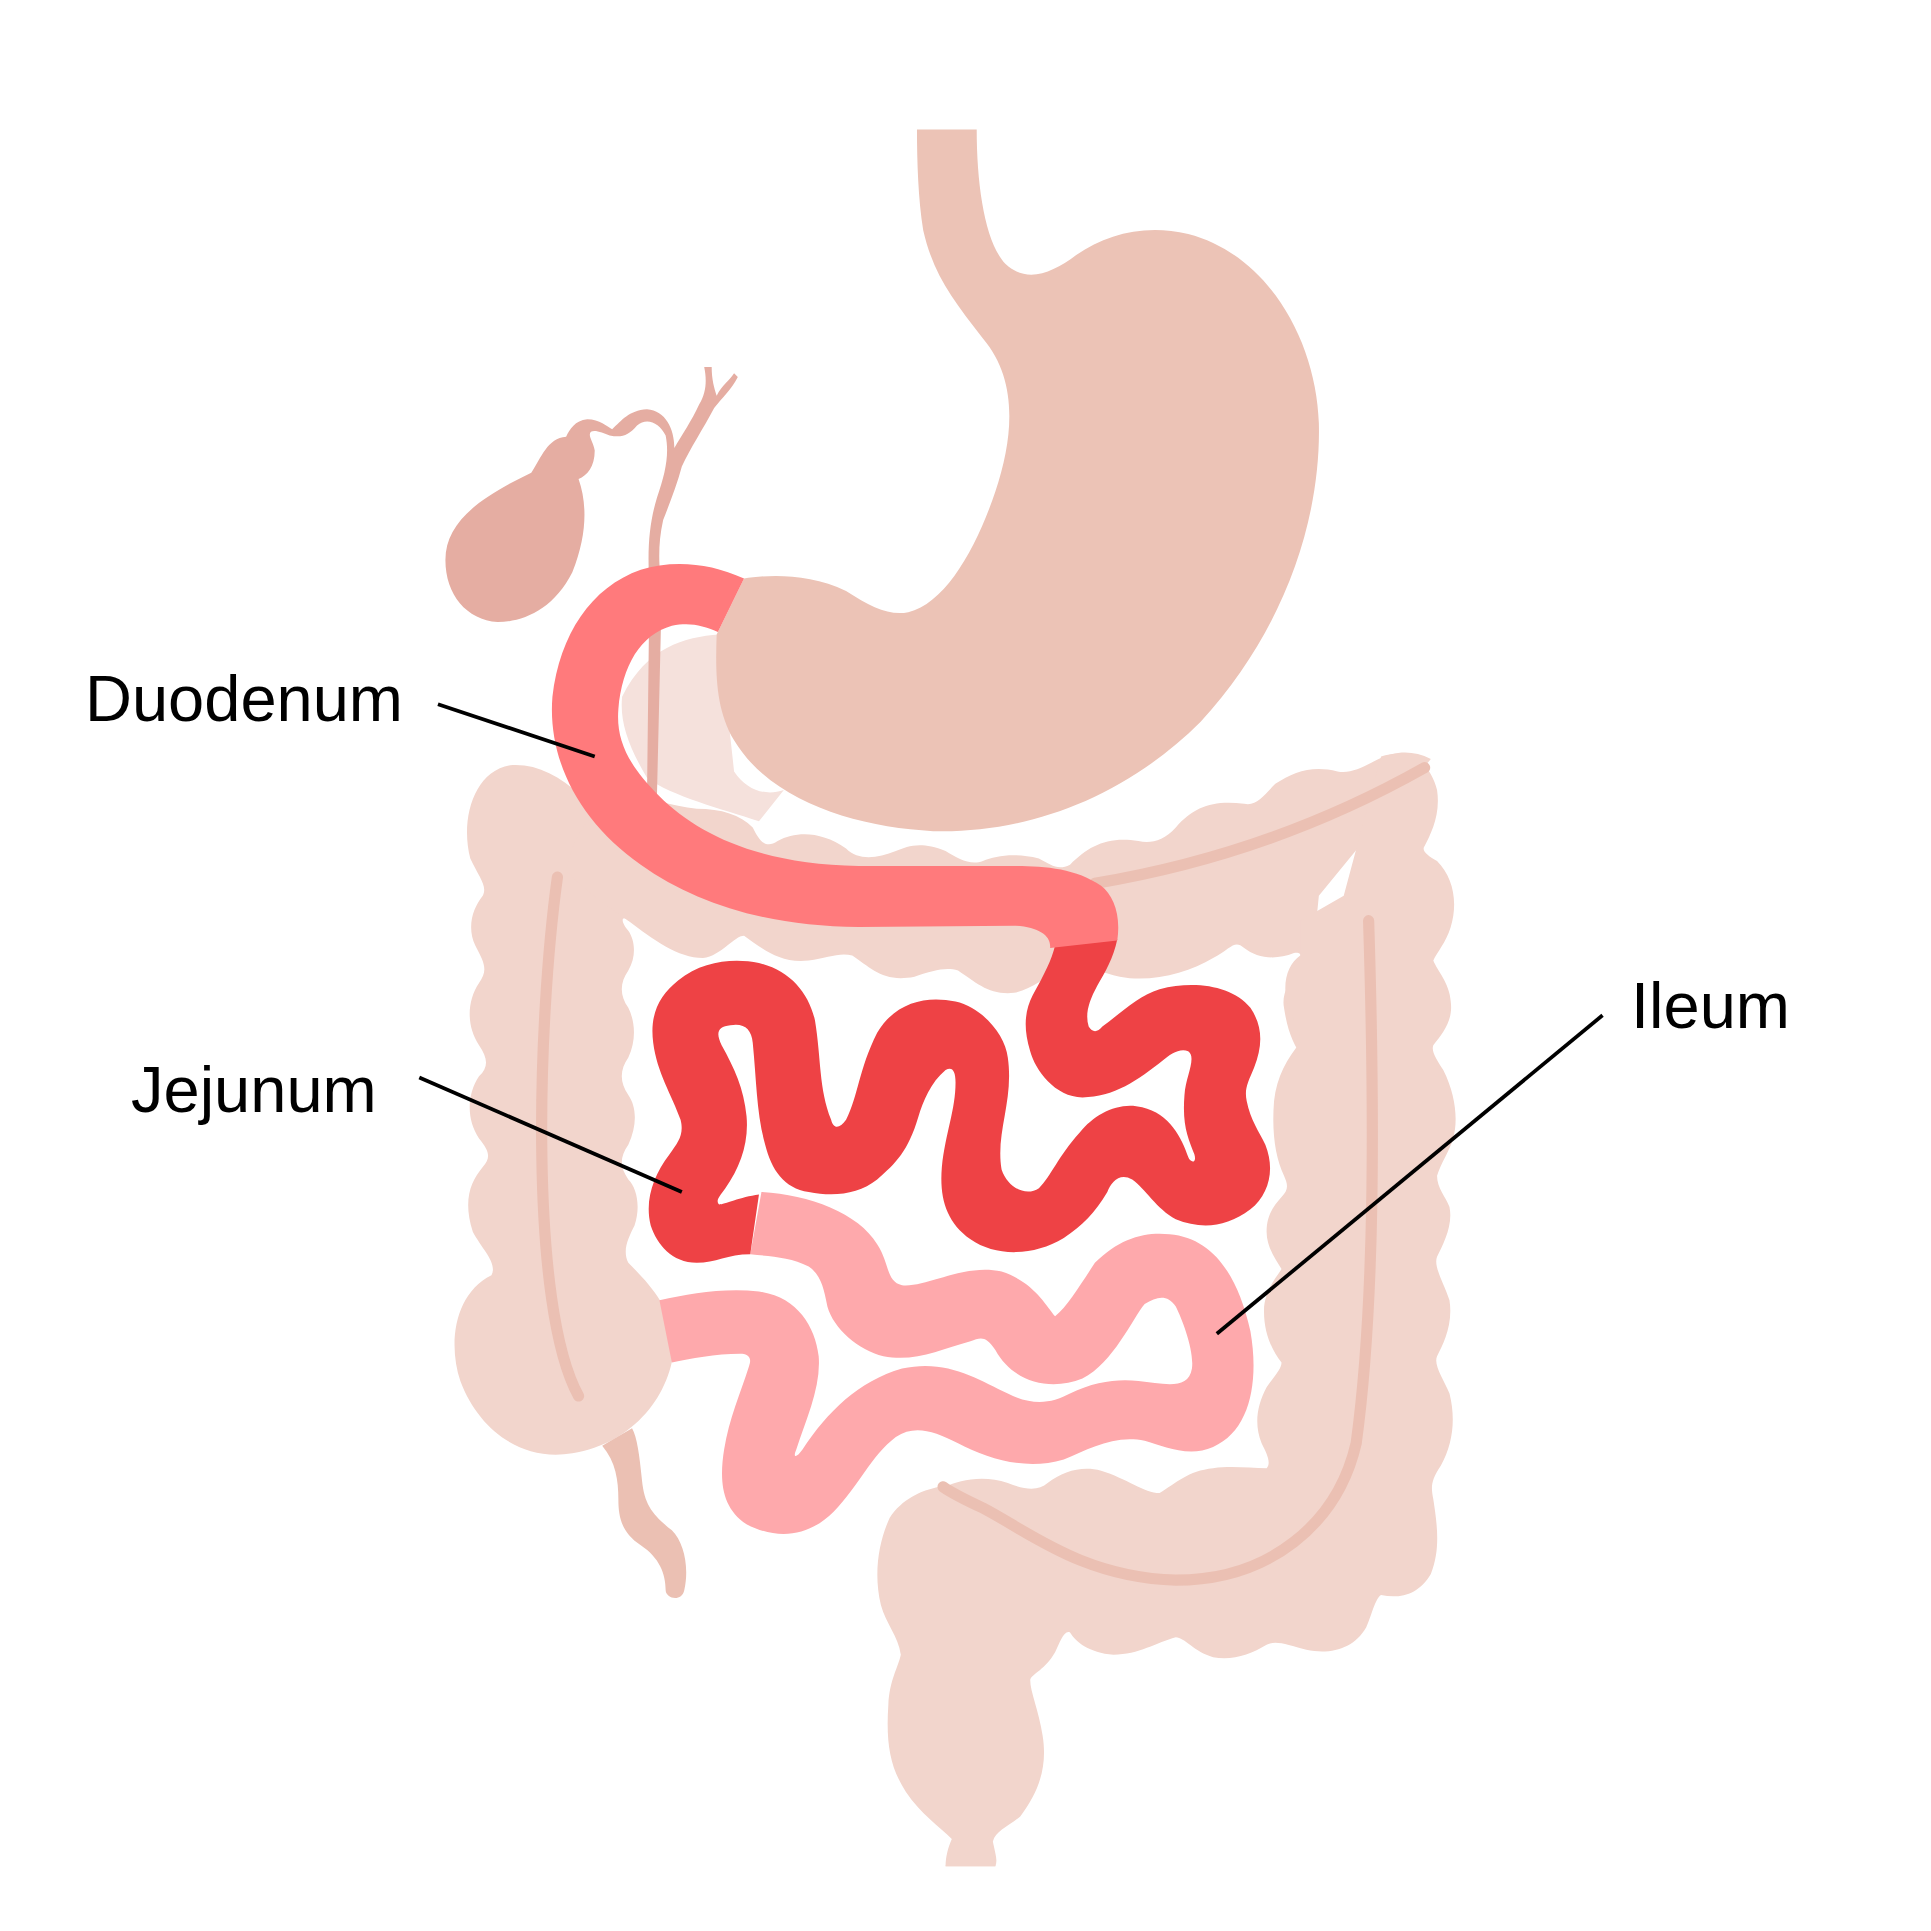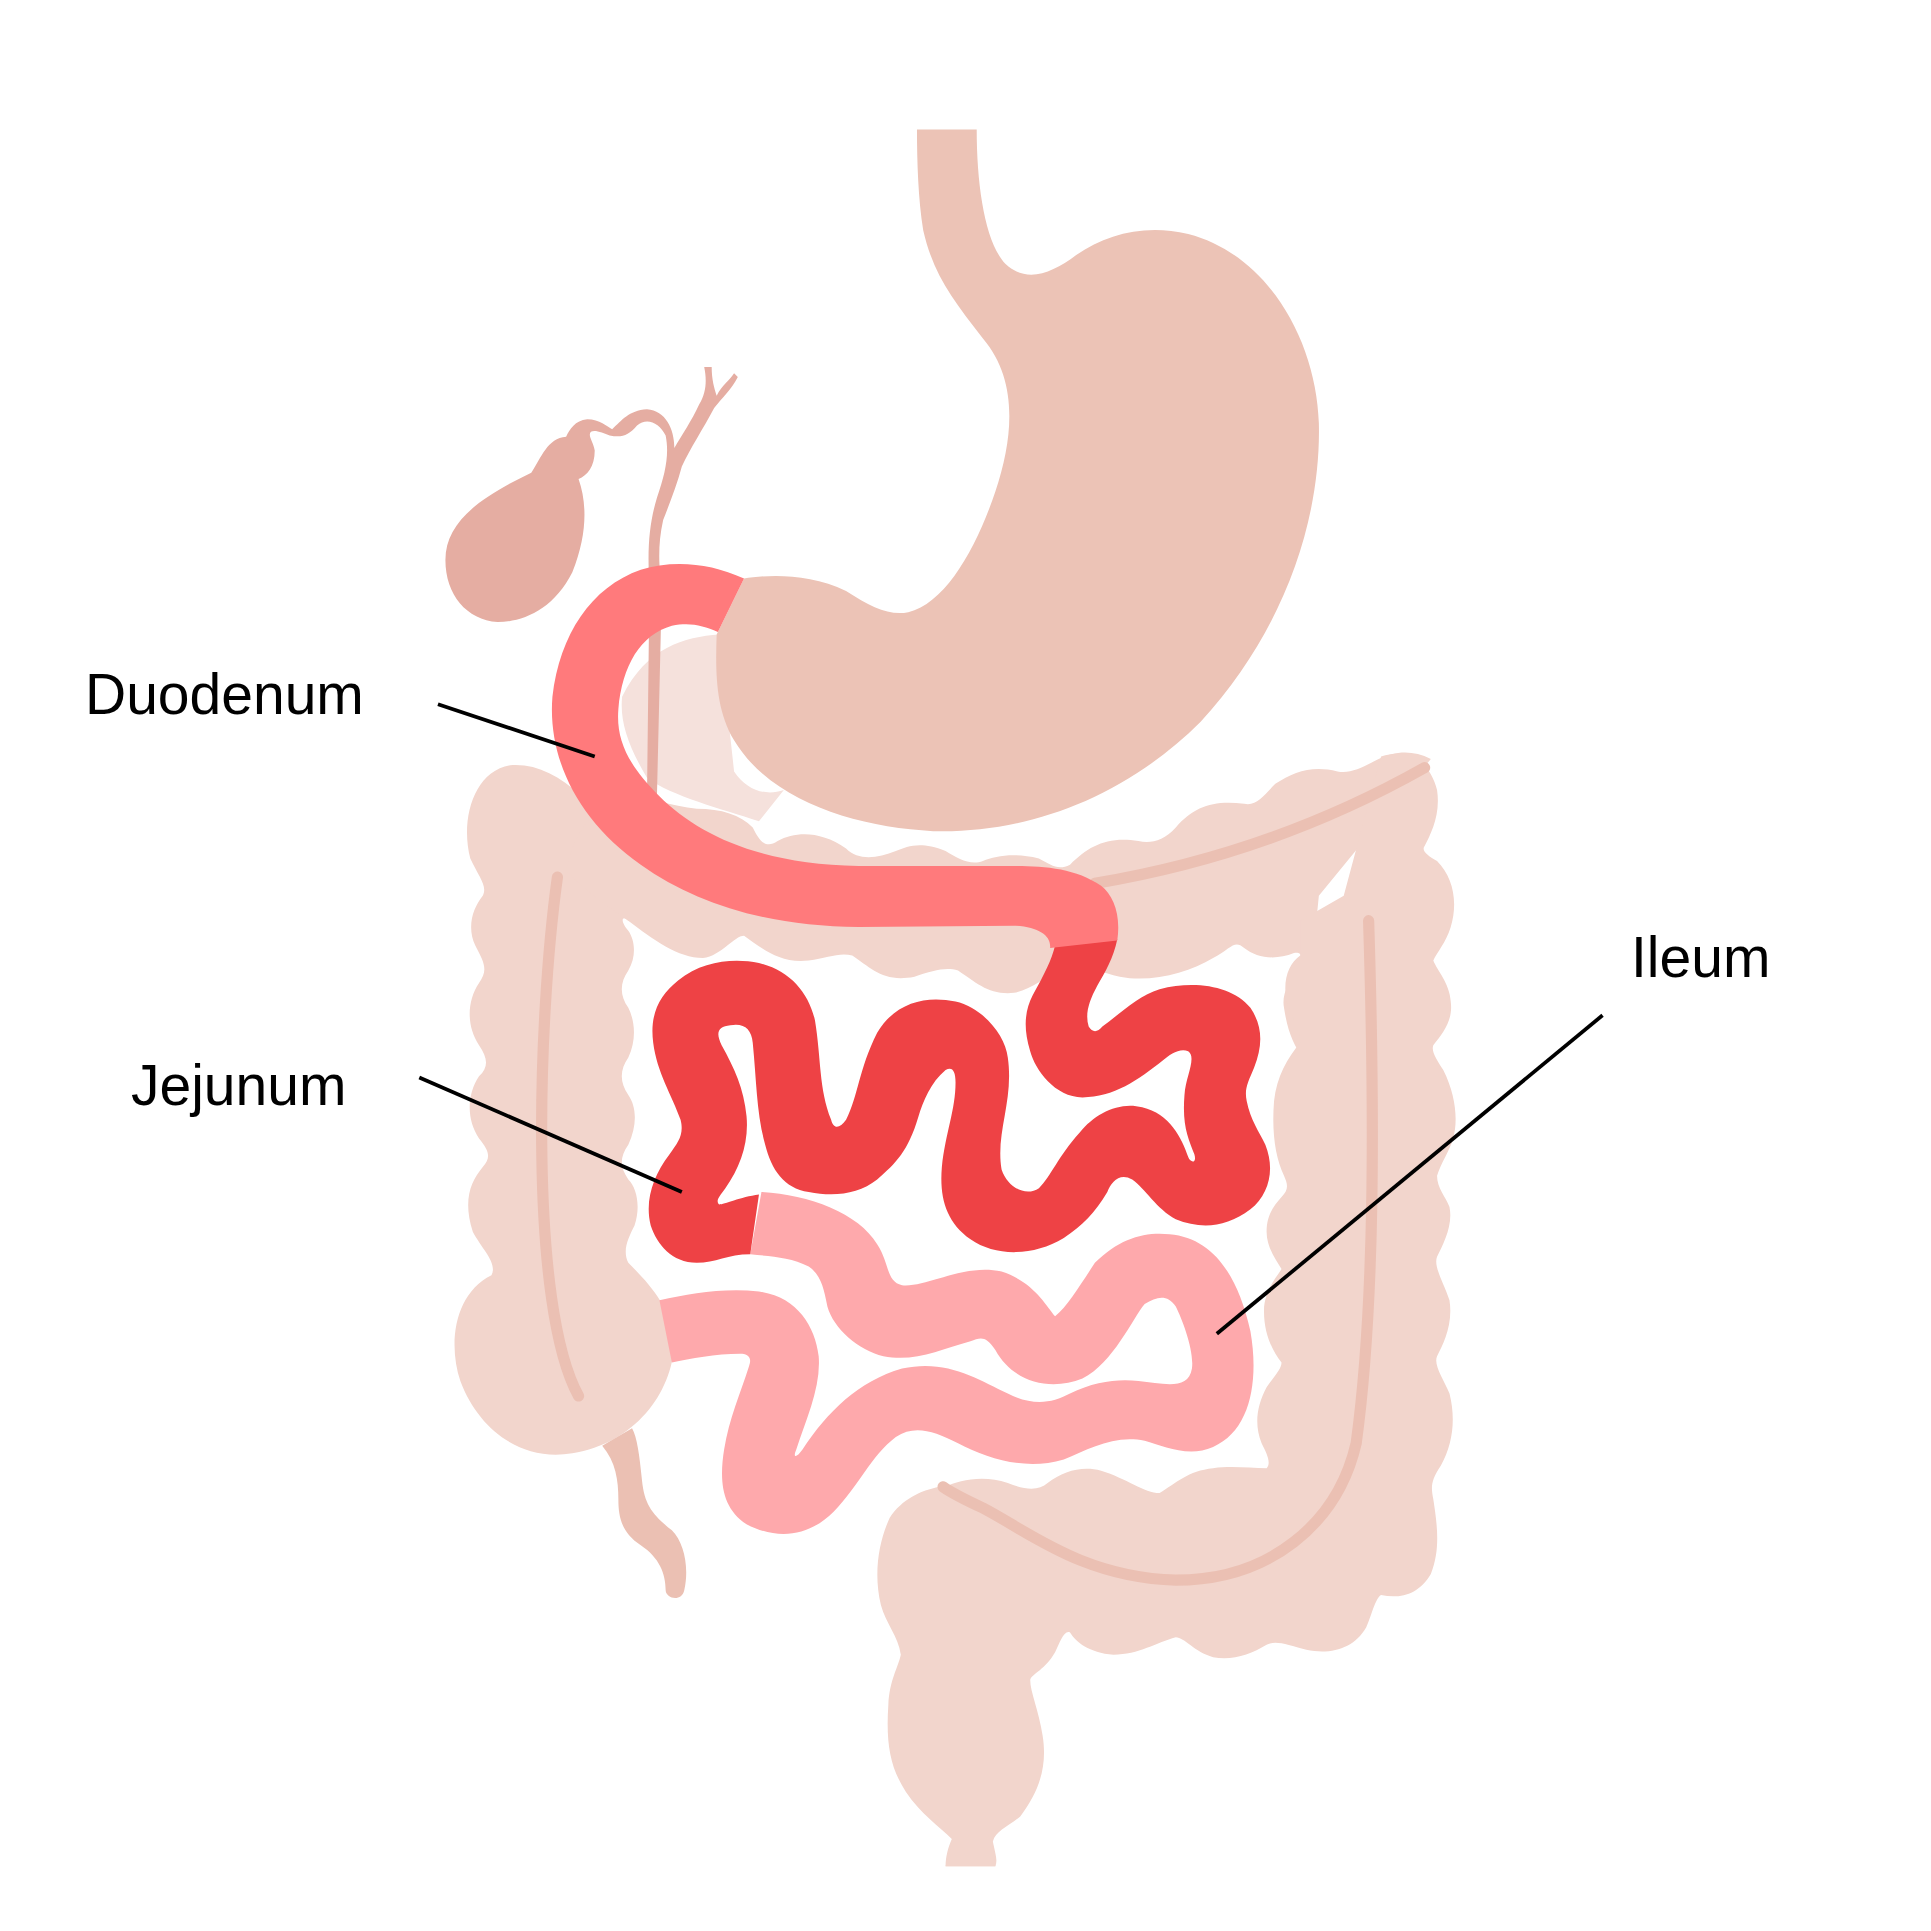--- a/index.html
+++ b/index.html
@@ -1,18 +1,18 @@
 <!DOCTYPE html>
 <html><head>
 <meta charset="utf-8">
 <style>
   html,body{margin:0;padding:0;background:#ffffff;}
   body{width:1931px;height:1931px;position:relative;overflow:hidden;font-family:"Liberation Sans", sans-serif;}
   svg.diagram{position:absolute;left:0;top:0;width:1931px;height:1931px;}
-  .label{position:absolute;color:#000;font-size:57px;font-family:"Liberation Sans", sans-serif;line-height:1;white-space:nowrap;}
+  .label{position:absolute;color:#000;font-size:65px;font-family:"Liberation Sans", sans-serif;line-height:1;white-space:nowrap;}
 </style>
 </head>
 <body>
 
 <svg class="diagram" viewBox="0 0 1552 1552" xmlns="http://www.w3.org/2000/svg">
 
   <g fill="#F2D5CC">
 
     <path d="M410,615 C380,620 370,660 378,690 C385,705 392,712 388,720 C380,730 375,745 382,760 C390,775 392,780 385,790 C375,805 375,825 385,840 C392,850 393,858 385,865 C375,880 375,900 385,915 C393,925 395,930 388,938 C378,950 372,965 380,990 C388,1005 400,1015 395,1025 C365,1040 360,1080 370,1110 C385,1150 420,1175 460,1168 C510,1160 540,1120 542,1080 C540,1050 520,1030 505,1015 C500,1005 505,995 510,985 C515,970 512,955 505,948 C498,938 498,930 505,920 C512,905 512,890 505,880 C498,870 498,860 505,850 C512,835 510,820 505,810 C498,800 498,790 505,780 C512,768 510,755 505,748 C498,740 500,735 505,740 L520,745 L520,700 C480,650 450,612 410,615 Z"></path>
 
@@ -47,14 +47,14 @@
 
   <g stroke="#000000" stroke-width="3" stroke-linecap="butt">
     <line x1="352" y1="566" x2="478" y2="608"></line>
     <line x1="337" y1="866" x2="548" y2="958"></line>
     <line x1="1288" y1="816" x2="978" y2="1072"></line>
   </g>
 </svg>
 
 <div class="label" style="left:85px;top:666px;">Duodenum</div>
 <div class="label" style="left:131px;top:1037px;margin-top:20px;">Jejunum</div>
-<div class="label" style="left:1631px;top:929px;">Ileum</div>
+<div class="label" style="left:1631px;top:973px;">Ileum</div>
 
 
 </body></html>

